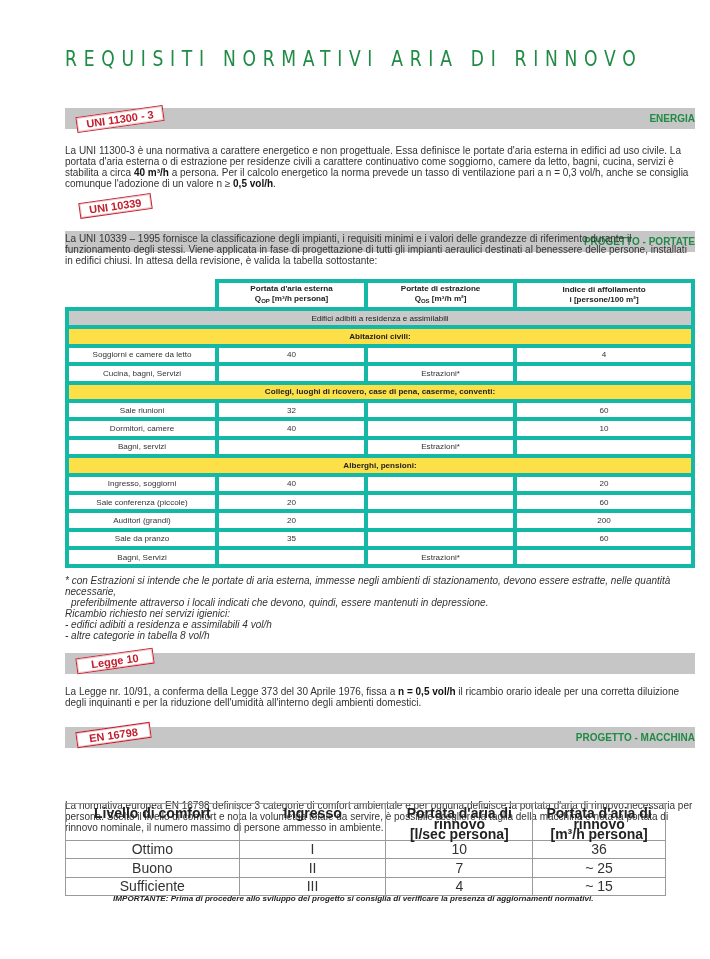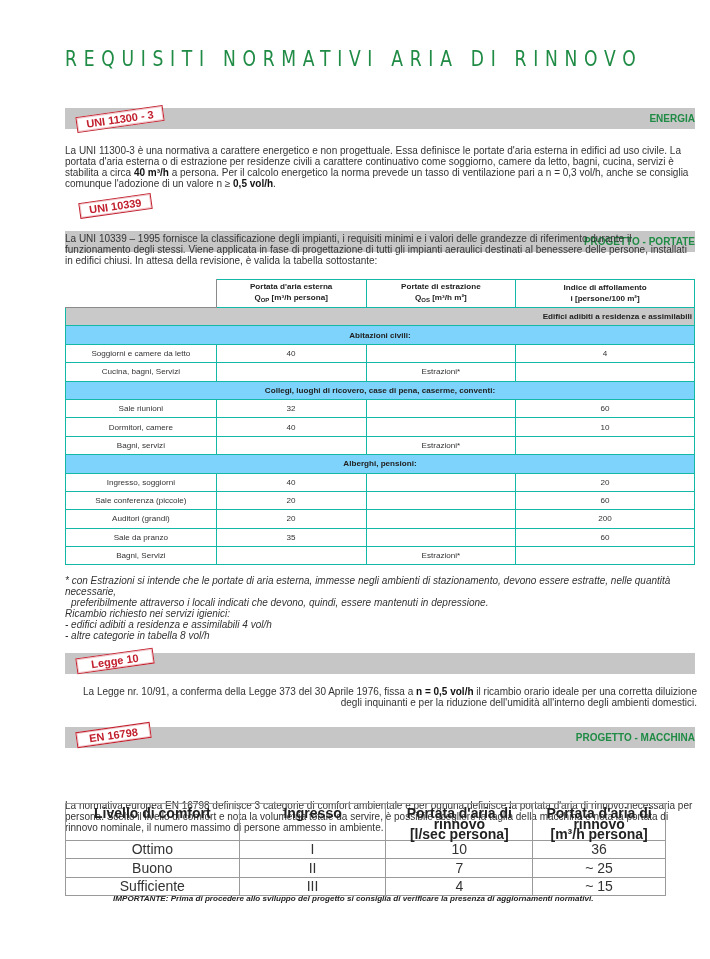--- a/index.html
+++ b/index.html
@@ -32,27 +32,27 @@
 
   .para {
     position: absolute; left: 65px; width: 632px;
     font-size: 10px; line-height: 11.1px; color: #333;
   }
   .para b { color: #111; }
 
   table { border-collapse: collapse; position: absolute; }
   .t1 { left: 65px; top: 279px; width: 630px; }
   .t1 td, .t1 th {
-    border: 1px solid #14b8a6; font-size: 8.1px; text-align: center;
+    border: 4px solid #14b8a6; font-size: 8.1px; text-align: center;
     height: 18.4px; padding: 0 2px; color: #333; font-weight: normal;
   }
   .t1 th { font-weight: bold; color: #222; height: 28px; line-height: 10.5px; }
   .t1 .empty { border: none; border-right: 1px solid #8a8a8a; border-bottom: 1px solid #8a8a8a; }
-  .t1 .grp1 td { background: #c9c9c9; font-weight: bold; color: #222; text-align: right; }
-  .t1 .grp2 td { background: #7dd3fc; font-weight: bold; color: #222; }
+  .t1 .grp1 td { background: #c9c9c9; font-weight: normal; color: #222; }
+  .t1 .grp2 td { background: #fde047; font-weight: bold; color: #222; }
   sub { font-size: 6px; vertical-align: -2px; }
 
   .t2 { left: 65px; top: 803px; width: 601px; }
   .t2 td, .t2 th {
     border: 1px solid #9a9a9a; font-size: 14px; text-align: center;
     height: 18.6px; padding: 0 2px; color: #333; font-weight: normal;
   }
   .t2 th { font-weight: bold; color: #222; height: 27px; line-height: 10.5px; vertical-align: top; padding-top: 4px; }
 
   .note {
@@ -178,21 +178,21 @@
   <div style="padding-left:6px;">   preferibilmente attraverso i locali indicati che devono, quindi, essere mantenuti in depressione.</div>
   <div>Ricambio richiesto nei servizi igienici:</div>
   <div>- edifici adibiti a residenza e assimilabili 4 vol/h</div>
   <div>- altre categorie in tabella 8 vol/h</div>
 </div>
 
 <div class="bar" style="top:653px;">
   <div class="bar-label"></div>
 </div>
 <div class="stamp" style="left:76px; top:653px; padding:1px 14px;">Legge 10</div>
-<div class="para" style="top:686px;text-align:right;"><span>La Legge nr. 10/91, a conferma della Legge 373 del 30 Aprile 1976, fissa a </span><b>n = 0,5 vol/h</b><span> il ricambio orario ideale per una corretta diluizione degli inquinanti e per la riduzione dell'umidità all'interno degli ambienti domestici.</span></div>
+<div class="para" style="top:686px;"><span>La Legge nr. 10/91, a conferma della Legge 373 del 30 Aprile 1976, fissa a </span><b>n = 0,5 vol/h</b><span> il ricambio orario ideale per una corretta diluizione degli inquinanti e per la riduzione dell'umidità all'interno degli ambienti domestici.</span></div>
 
 <div class="bar" style="top:727px;">
   <div class="bar-label">PROGETTO - MACCHINA</div>
 </div>
 <div class="stamp" style="left:76px; top:727px; padding:1px 12px;">EN 16798</div>
 <div class="para" style="top:800px;">La normativa europea EN 16798 definisce 3 categorie di comfort ambientale e per ognuna definisce la portata d'aria di rinnovo necessaria per persona. Scelto il livello di comfort e nota la volumetria totale da servire, è possibile scegliere la taglia della macchina e nota la portata di rinnovo nominale, il numero massimo di persone ammesso in ambiente.</div>
 
 <table class="t2">
   <colgroup>
     <col style="width:174px">

